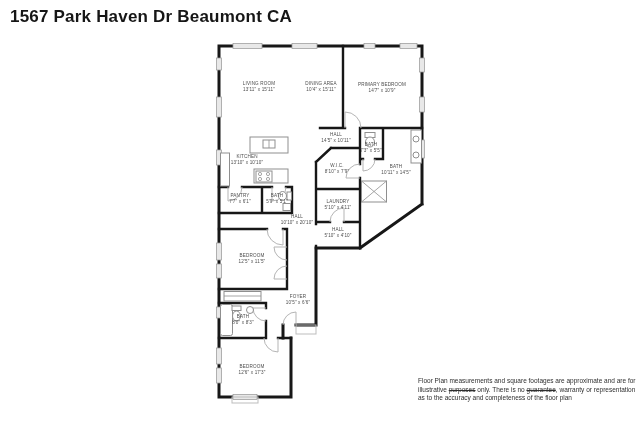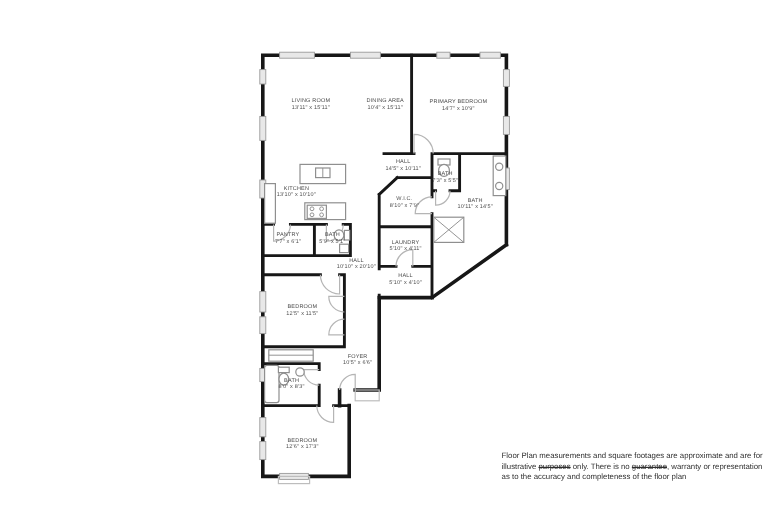--- a/index.html
+++ b/index.html
@@ -19,20 +19,21 @@
               text-anchor:middle;letter-spacing:0.15px;}
   .disclaimer{position:absolute;left:418px;top:377px;width:218px;font-size:6.5px;
               line-height:8.6px;color:#2e2e2e;}
   .strike{text-decoration:line-through;}
 </style>
 </head>
 <body>
 
 <div class="page">
 
+  <div class="title">1567 Park Haven Dr Beaumont CA</div>
 
   <svg width="640" height="427" viewBox="0 0 640 427">
 
     <path class="wall-ext" d="
       M219,46 H422
       M219,46 V397
       M422,46 V204
       M422,204 L360,248
       M360,248 H316
       M316,248 V325

